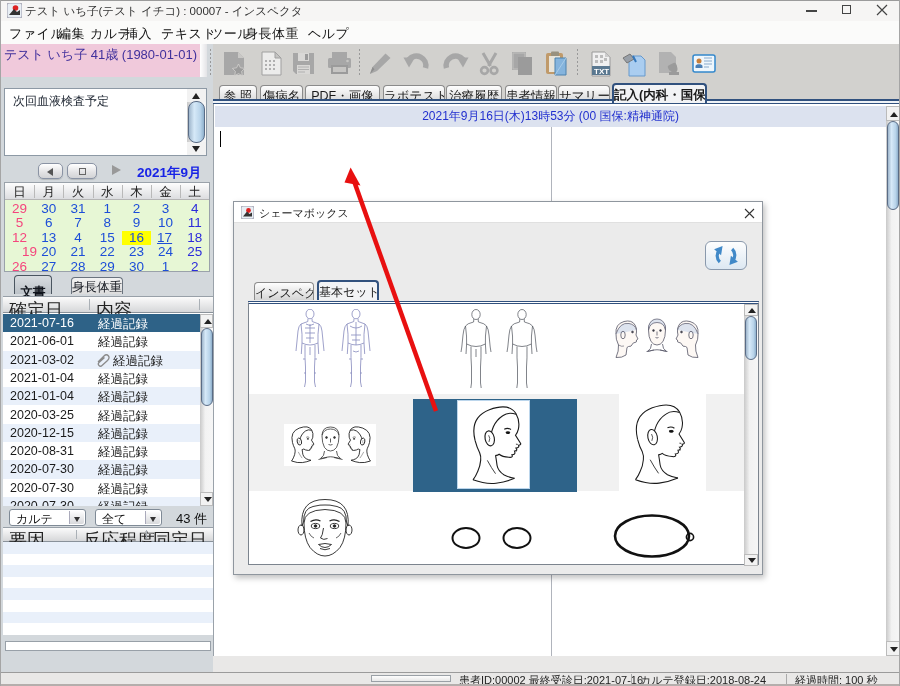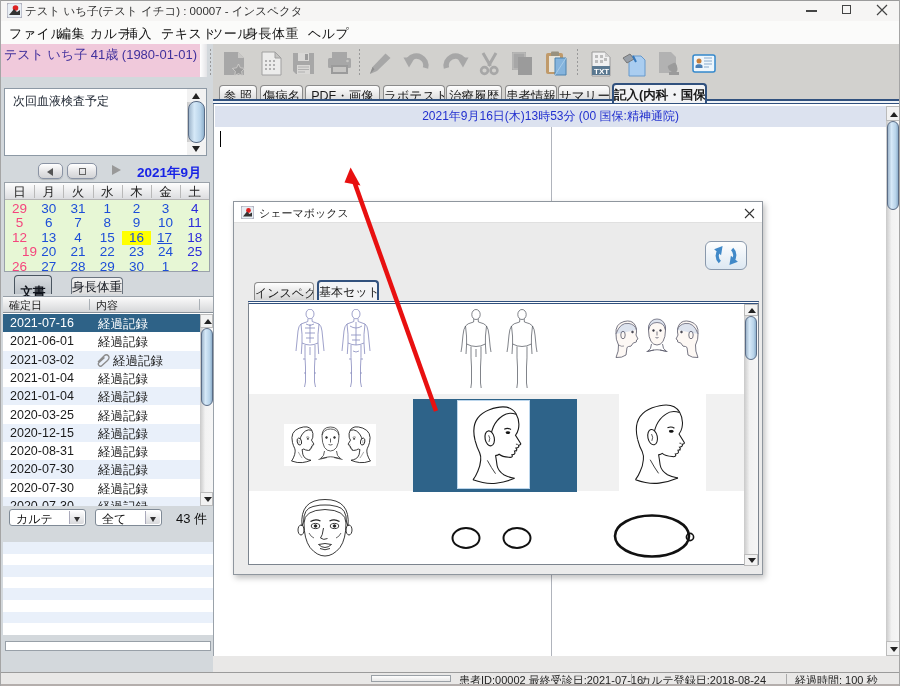--- a/index.html
+++ b/index.html
@@ -27,21 +27,21 @@
 #cal-label{font-size:13.5px;color:#1722e6;font-weight:bold}
 
 #calendar{left:3px;top:138px;width:206px;height:90px;border:1px solid #9aa2aa;background:#e7f7d5}
 #cal-head{left:0;top:0;width:204px;height:17px;background:linear-gradient(#fdfdfd,#dcdde0);border-bottom:1px solid #b5b5b5}
 .cal-h{position:absolute;top:1px;width:29px;text-align:center;font-size:12.5px;color:#222}
 .cal-d{position:absolute;width:29.2px;text-align:center;font-size:13.5px;line-height:14.4px;color:#1d4ed8}
 .sun{color:#f5457d}.sat{color:#2b2bdb}
 
 .ltab{position:absolute;font-size:12.5px;border:1px solid #6a737e;border-bottom:none;border-radius:4px 4px 0 0;text-align:center;color:#10141c}
 
-.thead{background:linear-gradient(#fbfbfb,#d6d7d9);border-top:1px solid #98a0a8;border-bottom:1px solid #8a929a;color:#222;font-size:11px}
+.thead{background:linear-gradient(#fbfbfb,#d6d7d9);border-top:1px solid #98a0a8;border-bottom:1px solid #8a929a;color:#222;font-size:18px}
 .th-sep{position:absolute;top:2px;bottom:2px;width:1px;background:#aab0b6}
 .row{position:absolute;left:0;width:197px;height:18px;font-size:12.5px;color:#1a1a1a;white-space:nowrap;overflow:hidden}
 .stripe{background:#e9f0fa}
 .selrow{background:#2e6287;color:#fff}
 
 .combo{position:absolute;height:17px;background:#fff;border:1px solid #7f8a96;border-radius:3px;font-size:12px;color:#111}
 .combo .arr{position:absolute;right:1px;top:1px;bottom:1px;width:15px;background:linear-gradient(#fefefe,#d8d9dc);border-left:1px solid #aab;border-radius:0 2px 2px 0}
 
 #toolbar{left:213px;top:44px;width:687px;height:38px;background:#d2d1ce}
 #tabrow{left:213px;top:82px;width:687px;height:21px;background:#d2d1ce}
@@ -248,20 +248,27 @@
     </div>
   <div class="abs combo" style="left:94px;top:465px;width:67px">
       <span style="position:absolute;left:6px;top:1px">全て</span>
       <span class="arr">
         <span class="tri" style="left:4px;top:6px;border-left:3.5px solid transparent;border-right:3.5px solid transparent;border-top:5px solid #333"></span>
       </span>
     </div>
   <div class="abs" style="left:170px;top:466px;width:36px;text-align:right;font-size:13px;color:#111">43 件</div>
 
   <div class="abs" id="alg" style="left:2px;top:483px;width:210px;height:108px">
+      <div class="thead" style="position: absolute; left: 0px; top: 0px; width: 210px; height: 15px;">
+        <span style="position:absolute;left:6px;top:0">要因</span>
+        <span style="position:absolute;left:80px;top:0">反応程度</span>
+        <span style="position:absolute;left:150px;top:0">同定日</span>
+        <span class="th-sep" style="left:73px"></span>
+        <span class="th-sep" style="left:143px"></span>
+      </div>
       <div style="position: absolute; left: 0px; width: 210px; height: 11.6px; top: 15px; background: rgb(233, 240, 250);"></div>
       <div style="position: absolute; left: 0px; width: 210px; height: 11.6px; top: 26.6px; background: rgb(255, 255, 255);"></div>
       <div style="position: absolute; left: 0px; width: 210px; height: 11.6px; top: 38.2px; background: rgb(233, 240, 250);"></div>
       <div style="position: absolute; left: 0px; width: 210px; height: 11.6px; top: 49.8px; background: rgb(255, 255, 255);"></div>
       <div style="position: absolute; left: 0px; width: 210px; height: 11.6px; top: 61.4px; background: rgb(233, 240, 250);"></div>
       <div style="position: absolute; left: 0px; width: 210px; height: 11.6px; top: 73px; background: rgb(255, 255, 255);"></div>
       <div style="position: absolute; left: 0px; width: 210px; height: 11.6px; top: 84.6px; background: rgb(233, 240, 250);"></div>
       <div style="position: absolute; left: 0px; width: 210px; height: 11.6px; top: 96.2px; background: rgb(255, 255, 255);"></div>
     </div>
   <div class="abs" style="left:4px;top:597px;width:206px;height:10px;background:#fff;border:1px solid #98a0a8"></div>

